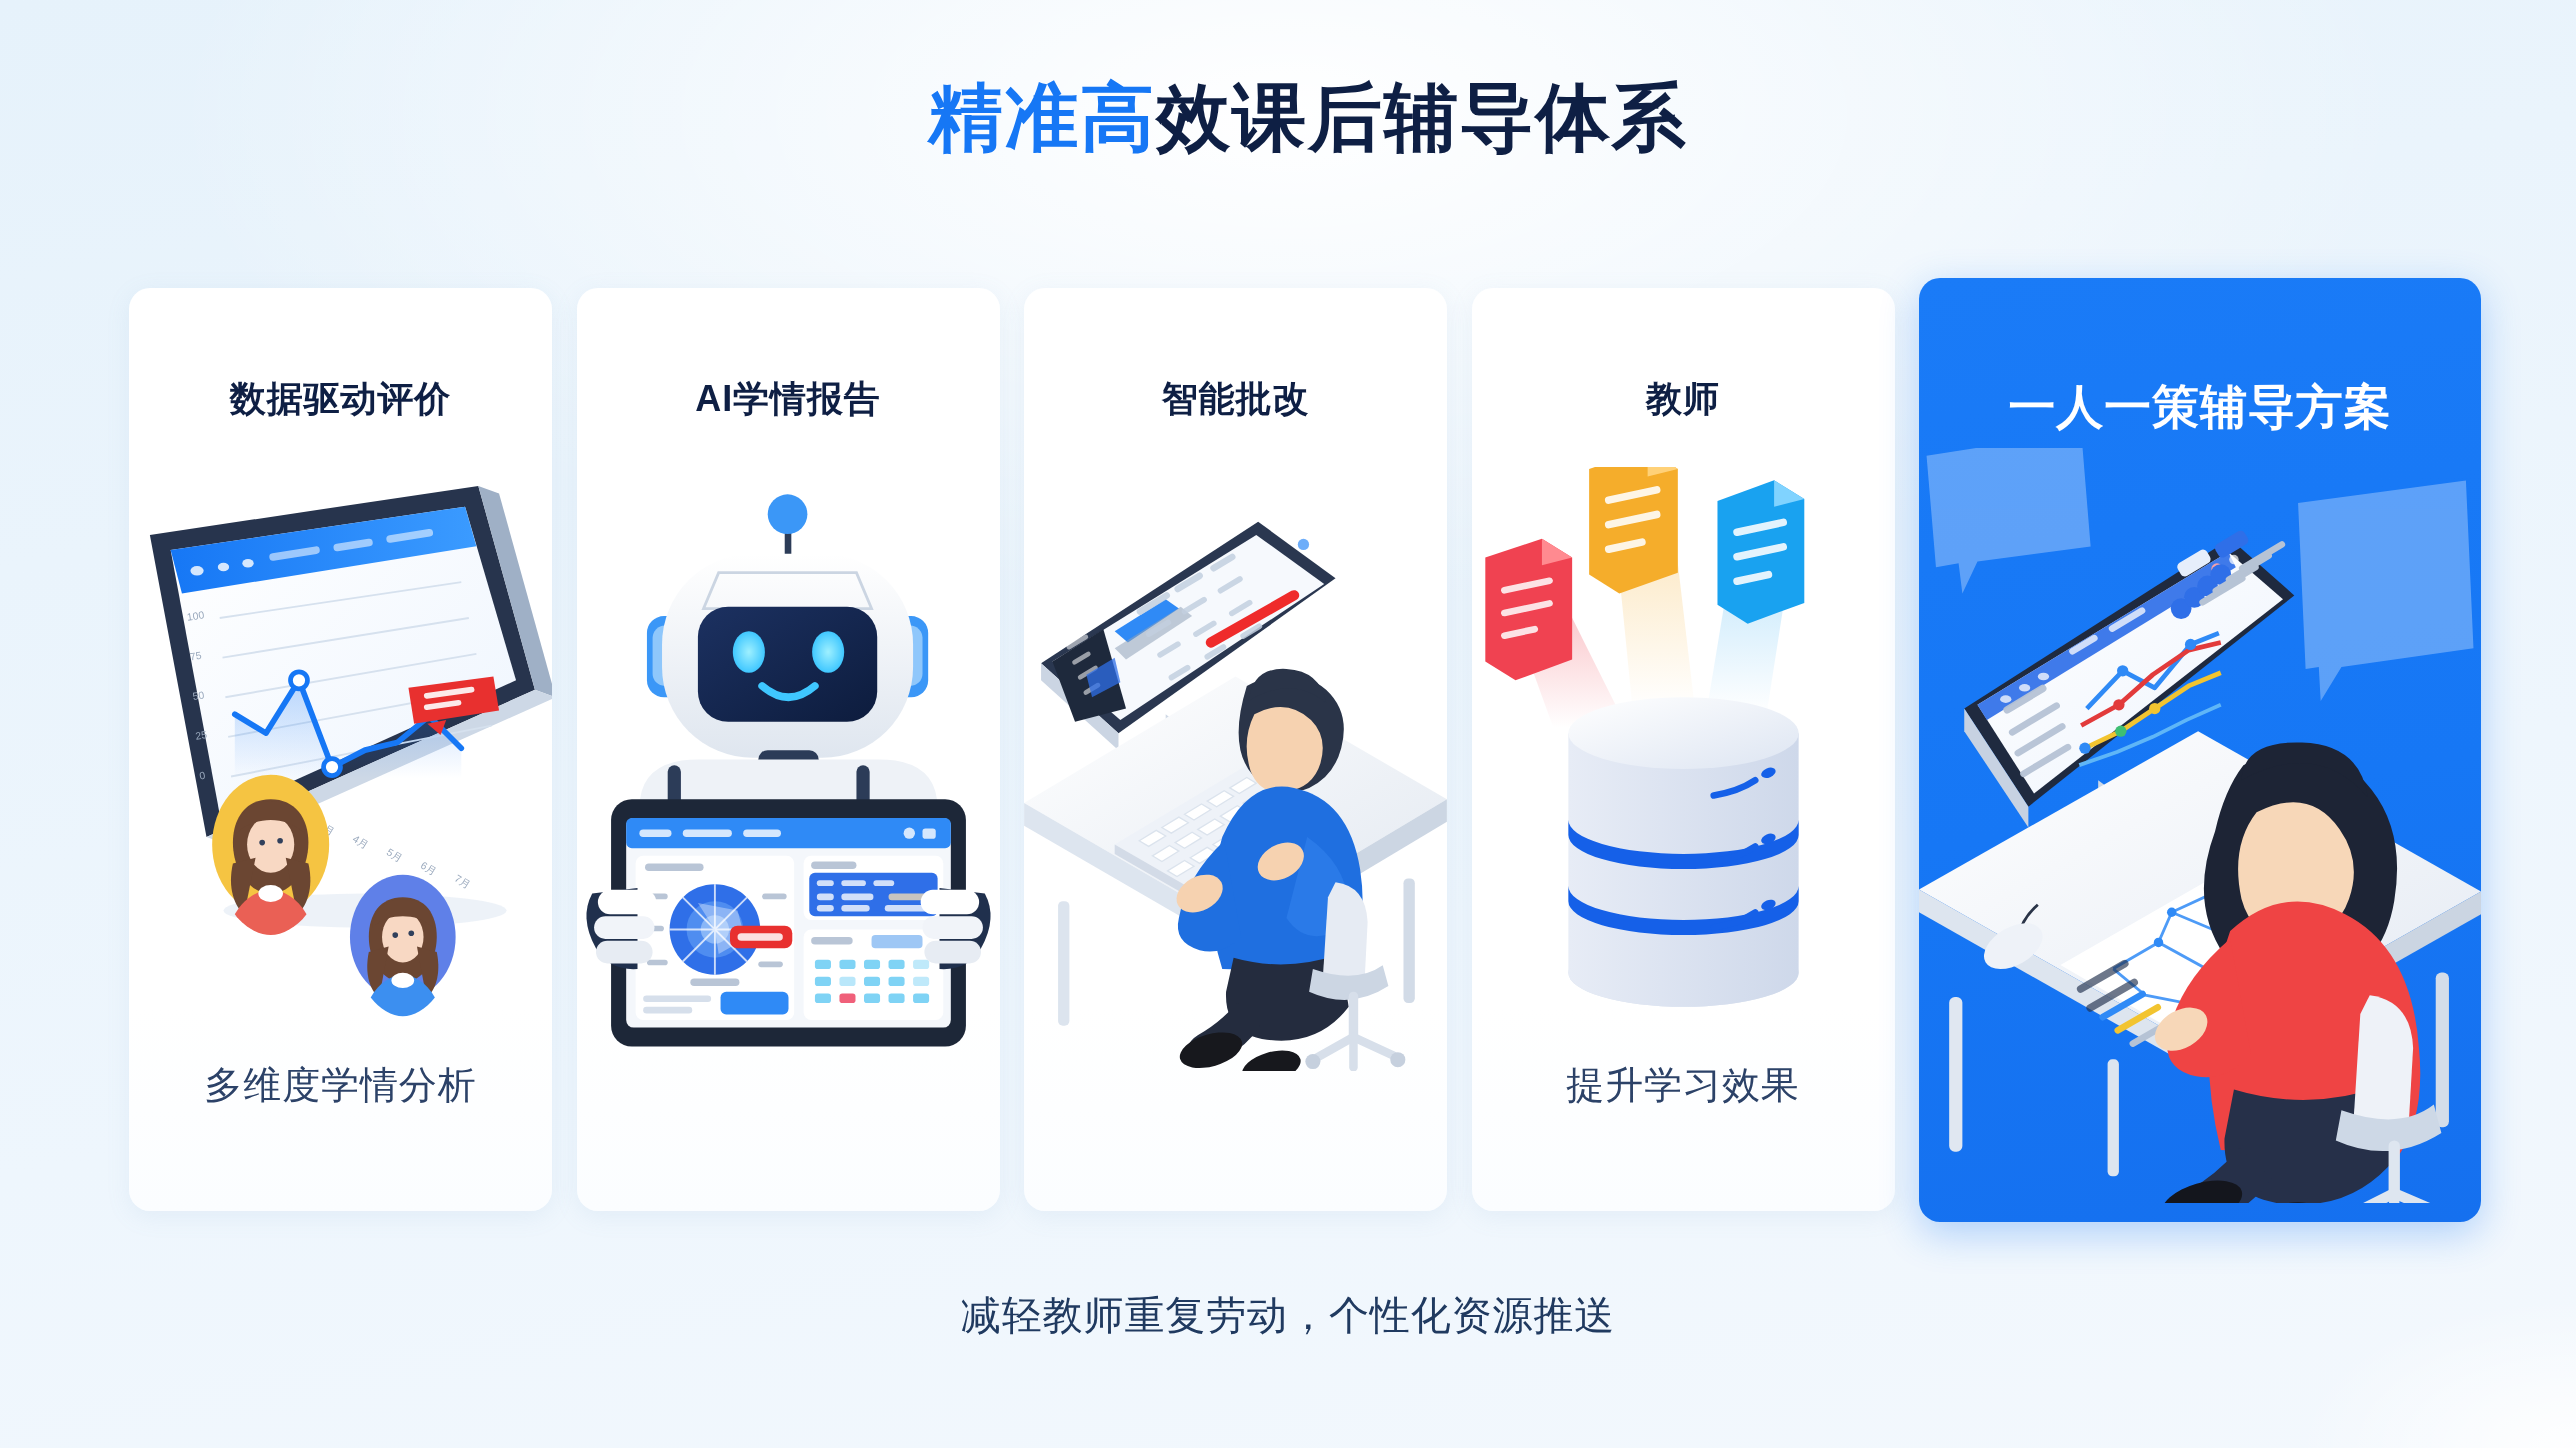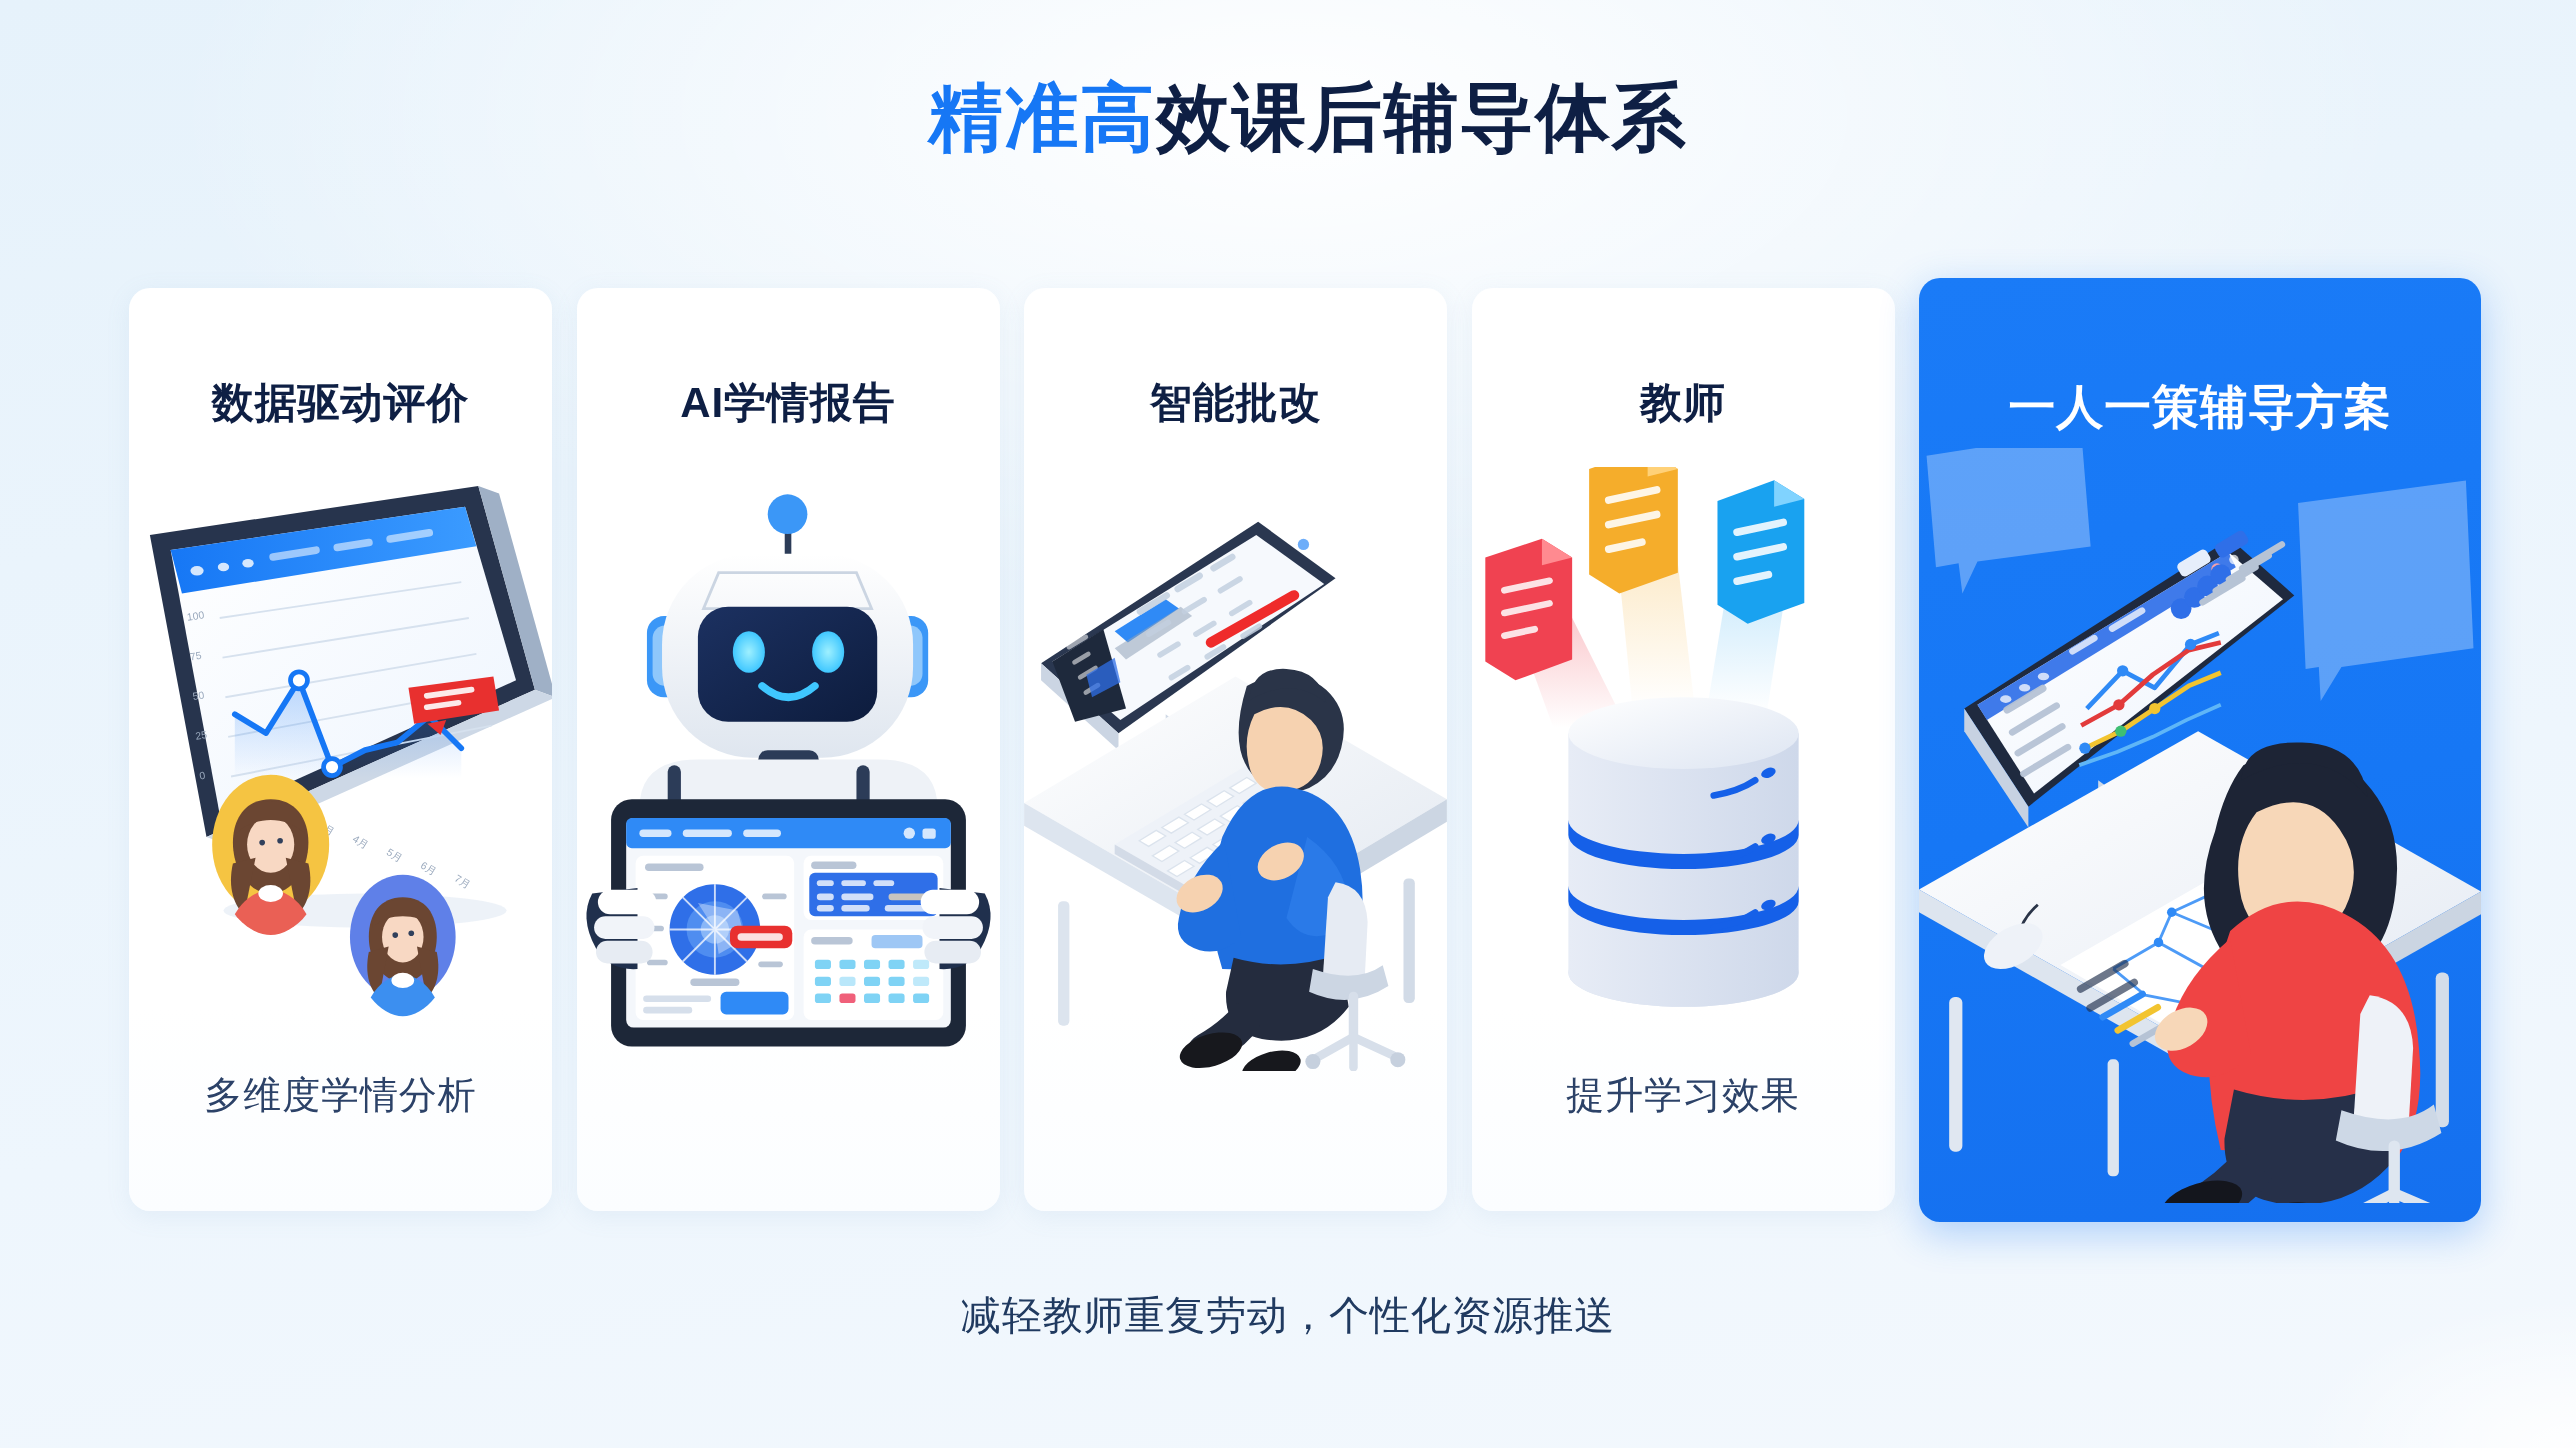--- a/index.html
+++ b/index.html
@@ -39,26 +39,26 @@
     box-shadow: 0 5.7px 24.5px rgba(120,160,200,.10);
     overflow: hidden; flex: 0 0 auto;
   }
   .card.highlight {
     width: 562px; height: 944px; margin-top: -10.4px;
     background: linear-gradient(170deg,#1a7bf7 0%,#1677f5 55%,#1570ef 100%);
     box-shadow: 0 11.3px 38px rgba(22,119,245,.30);
   }
   .card-title {
     position: absolute; top: 87px; left: 0; width: 100%;
-    text-align: center; font-size: 42px; font-weight: 700;
+    text-align: center; font-size: 36px; font-weight: 700;
     color: #0e1f44; white-space: nowrap; letter-spacing: 0.9px;
   }
   .card.highlight .card-title { color: #ffffff; top: 98px; font-size: 47px; }
   .card-caption {
-    position: absolute; bottom: 90px; left: 0; width: 100%;
+    position: absolute; bottom: 100px; left: 0; width: 100%;
     text-align: center; font-size: 38px; color: #2c4268; letter-spacing: 0.9px;
   }
   .art { position: absolute; left: 0; top: 179px; width: 100%; height: 604px; }
   .card.highlight .art { top: 170px; height: 755px; }
 
   
   .footer-note {
     position: absolute; top: 1288px; left: 0; width: 100%;
     text-align: center; font-size: 40px; color: #203a60; letter-spacing: 0.9px;
   }

